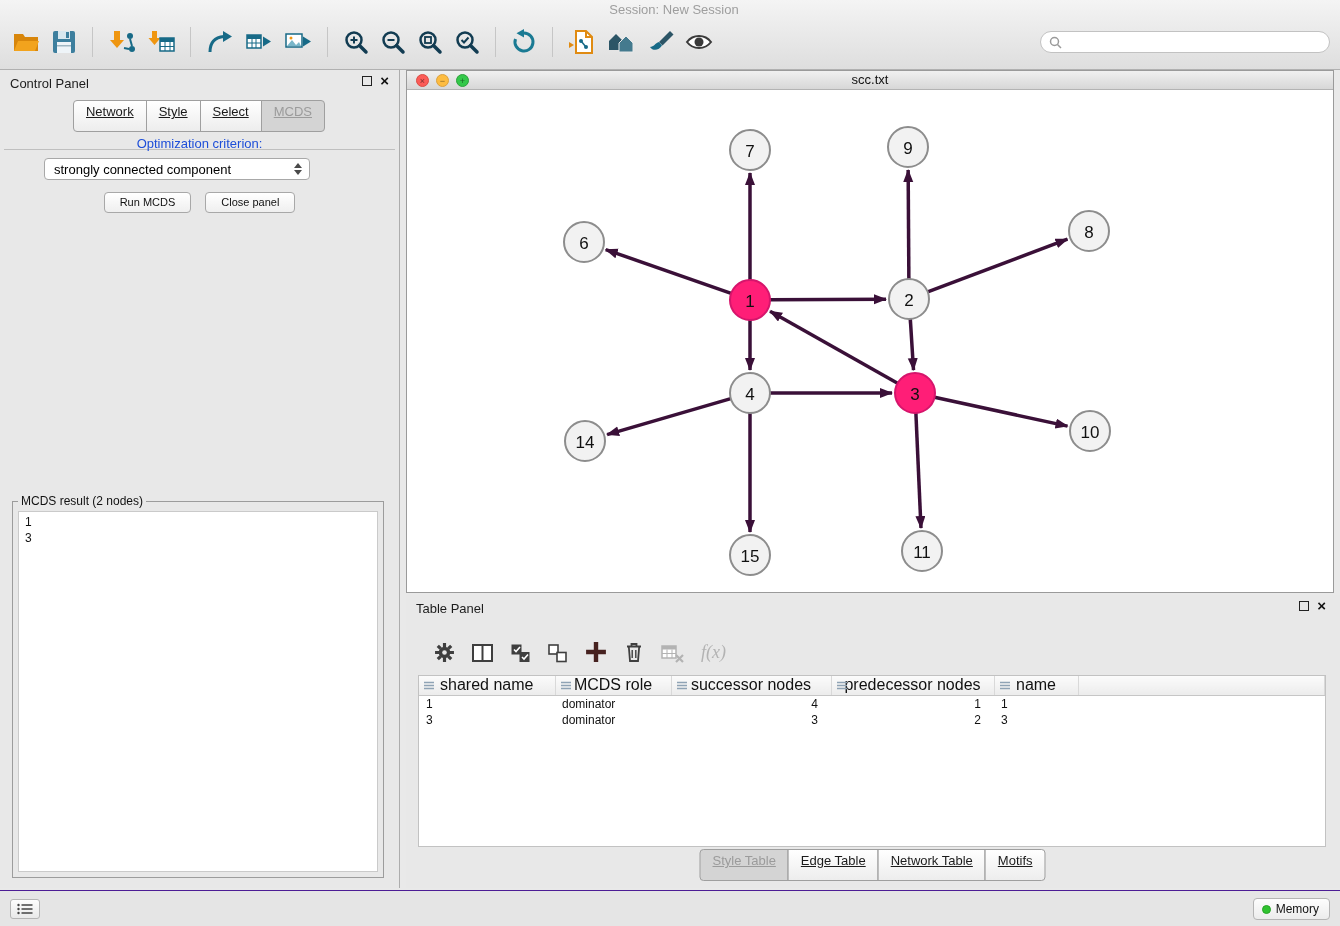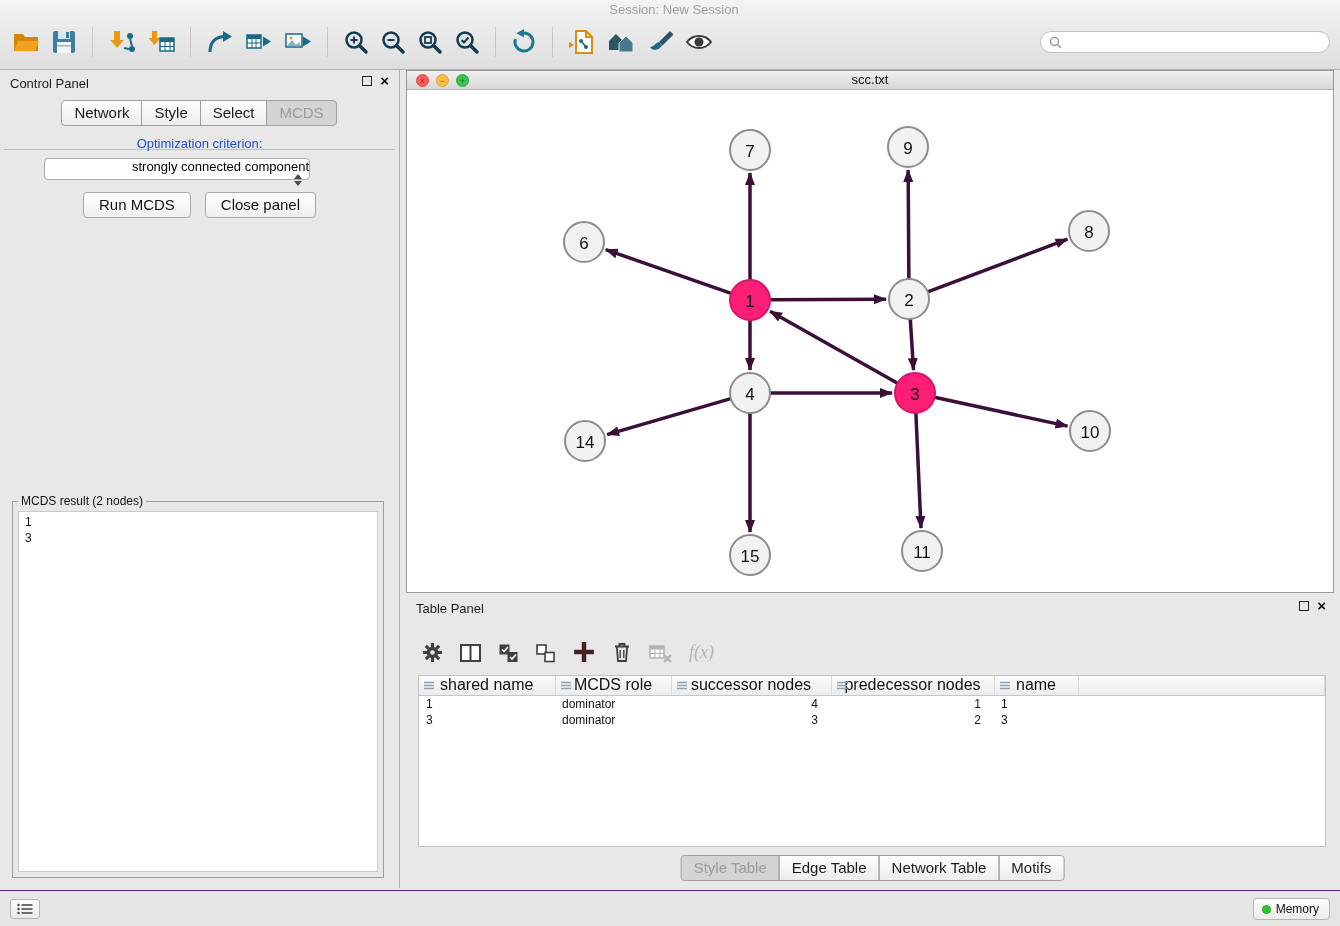--- a/index.html
+++ b/index.html
@@ -16,50 +16,50 @@
   .searchbox input { border:none; outline:none; flex:1; font-size:12px; background:transparent; margin-left:5px; font-family:"Liberation Sans",sans-serif; }
 
   
   .control-panel { position:absolute; left:0; top:70px; width:400px; height:818px; background:#e8e8e8; border-right:1px solid #adadad; }
   .panel-header { position:relative; height:26px; padding:6px 10px 0; font-size:13px; color:#1d1d1d; }
   .panel-controls { position:absolute; right:10px; top:5px; display:flex; align-items:center; gap:8px; }
   .float-ic { width:10px; height:10px; border:1.5px solid #222; display:inline-block; cursor:pointer; }
   .close-ic { font-size:15px; font-weight:bold; color:#111; line-height:12px; cursor:pointer; }
   .tabs { display:flex; justify-content:center; }
   .cp-tabs { margin-top:4px; position:relative; z-index:2; }
-  .tab { border:1px solid #9f9f9f; background:linear-gradient(#ffffff,#ededed); padding:3px 12px 4px; font-size:15px; margin-left:-1px; cursor:pointer; color:#1b1b1b; }
+  .tab { border:1px solid #9f9f9f; background:linear-gradient(#ffffff,#ededed); padding:3px 12px 12px; font-size:13px; margin-left:-1px; cursor:pointer; color:#1b1b1b;text-decoration:underline; }
   .tab:first-child { border-radius:4px 0 0 4px; }
   .tab:last-child { border-radius:0 4px 4px 0; }
   .tab.active { background:#d4d4d4; color:#9b9b9b; }
   .cp-divider { position:absolute; left:4px; right:4px; top:79px; border-top:1px solid #bfbfbf; }
   .opt-label { position:absolute; top:66px; left:0; width:100%; text-align:center; font-size:13px; color:#1d4ed8; }
-  .dropdown { position:absolute; top:88px; left:44px; width:266px; height:22px; background:#fff; border:1px solid #a8a8a8; border-radius:4px; font-size:13px; display:flex; align-items:flex-end; padding-left:9px; cursor:pointer;flex-direction:column; }
+  .dropdown { position:absolute; top:88px; left:44px; width:266px; height:22px; background:#fff; border:1px solid #a8a8a8; border-radius:4px; font-size:13px; display:flex; align-items:center; padding-left:9px; cursor:pointer; }
   .dd-arrows { margin-left:auto; width:18px; display:flex; flex-direction:column; align-items:center; gap:2px; padding-right:4px; }
   .dd-arrows i { display:block; width:0; height:0; border-left:4px solid transparent; border-right:4px solid transparent; }
   .dd-arrows .up { border-bottom:5px solid #4a4a4a; }
   .dd-arrows .dn { border-top:5px solid #4a4a4a; }
   .cp-buttons { position:absolute; top:122px; left:0; width:100%; display:flex; justify-content:center; gap:14px; }
-  .btn { border:1px solid #a8a8a8; border-radius:4px; background:linear-gradient(#ffffff,#efefef); font-size:15px; padding:3px 15px 4px; font-family:"Liberation Sans",sans-serif; cursor:pointer; color:#111; }
+  .btn { border:1px solid #a8a8a8; border-radius:4px; background:linear-gradient(#ffffff,#efefef); font-size:11px; padding:3px 15px 4px; font-family:"Liberation Sans",sans-serif; cursor:pointer; color:#111; }
   .result-fieldset { position:absolute; left:12px; top:424px; width:372px; height:384px; border:1px solid #9c9c9c; }
   .result-fieldset legend { font-size:12px; color:#111; margin-left:5px; padding:0 3px; }
   .result-box { position:absolute; left:5px; right:5px; top:3px; bottom:5px; background:#fff; border:1px solid #cacaca; font-size:12px; line-height:16px; padding:2px 6px; overflow:auto; color:#111; }
 
   
   .net-window { position:absolute; left:406px; top:70px; width:928px; height:523px; border:1px solid #9a9a9a; background:#fff; }
   .net-titlebar { position:relative; height:19px; background:linear-gradient(#f0f0f0,#d7d7d7); border-bottom:1px solid #b3b3b3; text-align:center; font-size:13px; line-height:18px; color:#111; }
   .lights { position:absolute; left:9px; top:3px; display:flex; gap:7px; }
   .light { width:13px; height:13px; border-radius:50%; font-size:9px; line-height:12px; text-align:center; color:rgba(0,0,0,.5); cursor:pointer; }
   .light.red { background:#fc5b57; border:1px solid #d94c44; }
   .light.yellow { background:#fdbc40; border:1px solid #dba13e; }
   .light.green { background:#34c84a; border:1px solid #2ca13a; }
   .net-canvas { position:relative; width:926px; height:502px; background:#fff; overflow:hidden; }
 
   
   .table-panel { position:absolute; left:406px; top:595px; width:934px; height:293px; background:#e8e8e8; }
-  .tp-toolbar { position:absolute; top:32px; left:16px; height:36px; display:flex; align-items:flex-end; gap:17px; }
+  .tp-toolbar { position:absolute; top:32px; left:28px; height:36px; display:flex; align-items:flex-end; gap:17px; }
   .tp-toolbar .tico { display:flex; align-items:center; }
   .fx-label { font-family:"Liberation Serif", serif; font-style:italic; font-size:18px; color:#b3b3b3; cursor:pointer; }
   .table-block { position:absolute; left:12px; top:80px; width:908px; height:172px; background:#fff; border:1px solid #c2c2c2; overflow:hidden; }
   table.node-table { border-collapse:collapse; width:100%; table-layout:fixed; font-size:12px; }
   .node-table th { position:relative; height:19px; background:linear-gradient(#fbfbfb,#ececec); border-right:1px solid #d9d9d9; border-bottom:1px solid #c6c6c6; font-weight:normal; font-size:16px; color:#111; text-align:center; }
   .node-table th .sort-ic { position:absolute; left:5px; top:5px; }
   .node-table td { height:16px; line-height:16px; padding:0 7px; color:#111; overflow:hidden; white-space:nowrap; }
   .node-table td.num { text-align:right; padding-right:13px; }
   .tp-tabs { position:absolute; bottom:7px; left:50%; transform:translateX(-50%); }
 

